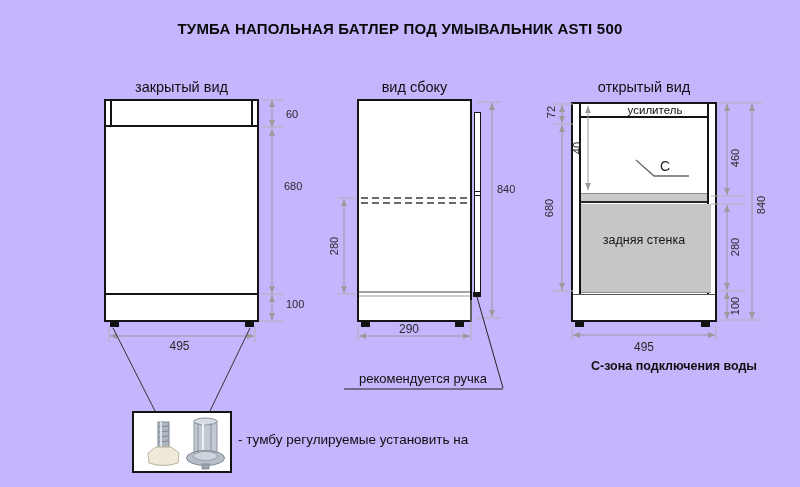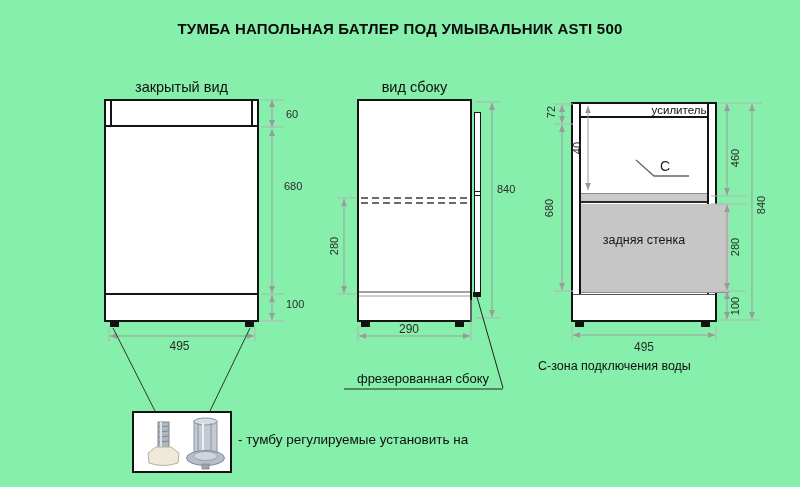--- a/index.html
+++ b/index.html
@@ -1,16 +1,16 @@
 <!DOCTYPE html>
 <html><head>
 <meta charset="utf-8">
 <style>
   html,body{margin:0;padding:0;background:#ffffff;}
-  #stage{position:relative;width:800px;height:487px;background:#86efac;overflow:hidden;
+  #stage{position:relative;width:800px;height:487px;background:#c4b5fd;overflow:hidden;
          font-family:"Liberation Sans",sans-serif;color:#1b1b1b;}
   .abs{position:absolute;}
   .vtitle{position:absolute;font-size:14.5px;color:#0f0f0f;text-align:center;}
   .hdim{position:absolute;font-size:11px;color:#2b2b2b;line-height:12px;white-space:nowrap;}
   .rdim{position:absolute;width:34px;height:12px;text-align:center;font-size:11px;line-height:12px;
         color:#2b2b2b;transform:rotate(-90deg);white-space:nowrap;}
   .cdim{position:absolute;font-size:12px;color:#2b2b2b;text-align:center;line-height:13px;}
   .foot{position:absolute;width:9px;height:5px;background:#111;}
   .outline{position:absolute;border:2px solid #141414;box-sizing:border-box;background:#fff;}
   .blkline{position:absolute;background:#141414;}
@@ -18,20 +18,21 @@
 </style>
 </head>
 <body>
 
 <div id="stage">
 
   <div class="abs" style="left:0;top:20px;width:800px;text-align:center;font-size:15px;font-weight:bold;letter-spacing:.2px;color:#0a0a0a;">ТУМБА НАПОЛЬНАЯ БАТЛЕР ПОД УМЫВАЛЬНИК ASTI 500</div>
 
   <div class="vtitle" style="left:357px;top:79px;width:115px;">вид сбоку</div>
   <div class="vtitle" style="left:104px;top:79px;width:155px;">закрытый вид</div>
+  <div class="vtitle" style="left:571px;top:79px;width:146px;">открытый вид</div>
 
   <div class="outline" style="left:104px;top:99px;width:155px;height:223px;"></div>
   <div class="blkline" style="left:106px;top:125px;width:151px;height:2px;"></div>
   <div class="blkline" style="left:110px;top:101px;width:2px;height:24px;"></div>
   <div class="blkline" style="left:251px;top:101px;width:2px;height:24px;"></div>
   <div class="blkline" style="left:106px;top:293px;width:151px;height:2px;"></div>
   <div class="foot" style="left:110px;top:322px;"></div>
   <div class="foot" style="left:245px;top:322px;"></div>
 
   <div class="outline" style="left:357px;top:99px;width:115px;height:223px;"></div>
@@ -39,25 +40,25 @@
   <div class="blkline" style="left:475px;top:191px;width:5px;height:1px;"></div>
   <div class="blkline" style="left:475px;top:195px;width:5px;height:1px;"></div>
   <div class="blkline" style="left:473px;top:292px;width:8px;height:5px;"></div>
   <div class="foot" style="left:361px;top:322px;"></div>
   <div class="foot" style="left:455px;top:322px;"></div>
 
   <div class="outline" style="left:571px;top:102px;width:146px;height:220px;"></div>
   <div class="blkline" style="left:579px;top:104px;width:2px;height:190px;"></div>
   <div class="blkline" style="left:707px;top:104px;width:2px;height:190px;"></div>
   <div class="abs" style="left:581px;top:104px;width:126px;height:12px;border-bottom:2px solid #141414;background:#fff;">
-    <div style="width:148px;text-align:center;font-size:11.5px;line-height:12px;color:#0f0f0f;padding-left:24px;">усилитель</div>
+    <div style="width:148px;text-align:center;font-size:11.5px;line-height:12px;color:#0f0f0f;">усилитель</div>
   </div>
   <div class="abs" style="left:581px;top:193px;width:126px;height:8px;background:#cacaca;border-top:1px solid #8d8d8d;box-sizing:border-box;"></div>
   <div class="abs" style="left:581px;top:201px;width:126px;height:2px;background:#2b2b2b;"></div>
-  <div class="abs" style="left:581px;top:204px;width:148px;height:89px;background:#c6c6c6;border-bottom:1px solid #8d8d8d;box-sizing:border-box;">
+  <div class="abs" style="left:581px;top:204px;width:130px;height:89px;background:#c6c6c6;border-bottom:1px solid #8d8d8d;box-sizing:border-box;">
     <div style="width:126px;text-align:center;font-size:12.5px;margin-top:29px;color:#151515;">задняя стенка</div>
   </div>
   <div class="abs" style="left:573px;top:294px;width:142px;height:1px;background:#555;"></div>
   <div class="foot" style="left:575px;top:322px;"></div>
   <div class="foot" style="left:701px;top:322px;"></div>
   <div class="abs" style="left:660px;top:158px;font-size:14px;color:#222;">C</div>
 
   <svg width="800" height="487">
     <defs>
       <marker id="aE" markerWidth="9" markerHeight="8" refX="7" refY="3" orient="auto">
@@ -137,31 +138,31 @@
   </svg>
 
   <div class="hdim" style="left:286px;top:108px;">60</div>
   <div class="hdim" style="left:284px;top:180px;">680</div>
   <div class="hdim" style="left:286px;top:298px;">100</div>
   <div class="cdim" style="left:104px;top:340px;width:151px;">495</div>
 
   <div class="rdim" style="left:317px;top:240px;">280</div>
   <div class="hdim" style="left:497px;top:183px;">840</div>
   <div class="cdim" style="left:389px;top:323px;width:40px;">290</div>
-  <div class="abs" style="left:343px;top:371px;width:160px;text-align:center;font-size:13px;color:#0f0f0f;">фрезерованная сбоку</div>
+  <div class="abs" style="left:343px;top:371px;width:160px;text-align:center;font-size:13px;color:#0f0f0f;">рекомендуется ручка</div>
 
   <div class="rdim" style="left:534px;top:106px;">72</div>
   <div class="rdim" style="left:560px;top:142px;">40</div>
   <div class="rdim" style="left:532px;top:202px;">680</div>
   <div class="rdim" style="left:718px;top:152px;">460</div>
   <div class="rdim" style="left:718px;top:241px;">280</div>
   <div class="rdim" style="left:718px;top:300px;">100</div>
   <div class="rdim" style="left:744px;top:199px;">840</div>
   <div class="cdim" style="left:571px;top:341px;width:146px;">495</div>
-  <div class="abs" style="left:538px;top:359px;font-size:12.5px;color:#0f0f0f;white-space:nowrap;">С-зона подключения воды</div>
+  <div class="abs" style="left:591px;top:359px;font-size:12.5px;color:#0f0f0f;white-space:nowrap;font-weight:bold;">С-зона подключения воды</div>
 
   <div class="abs" style="left:132px;top:411px;width:100px;height:62px;border:2px solid #141414;box-sizing:border-box;background:#fff;">
     <svg width="96" height="58">
 
       <rect x="24" y="9" width="11" height="28" fill="#aeb6c0" stroke="#7e8894" stroke-width="1"></rect>
       <line x1="24" y1="14" x2="35" y2="13" stroke="#7e8894"></line>
       <line x1="24" y1="19" x2="35" y2="18" stroke="#7e8894"></line>
       <line x1="24" y1="24" x2="35" y2="23" stroke="#7e8894"></line>
       <line x1="24" y1="29" x2="35" y2="28" stroke="#7e8894"></line>
       <line x1="27" y1="9" x2="27" y2="37" stroke="#dde2e8" stroke-width="2"></line>

